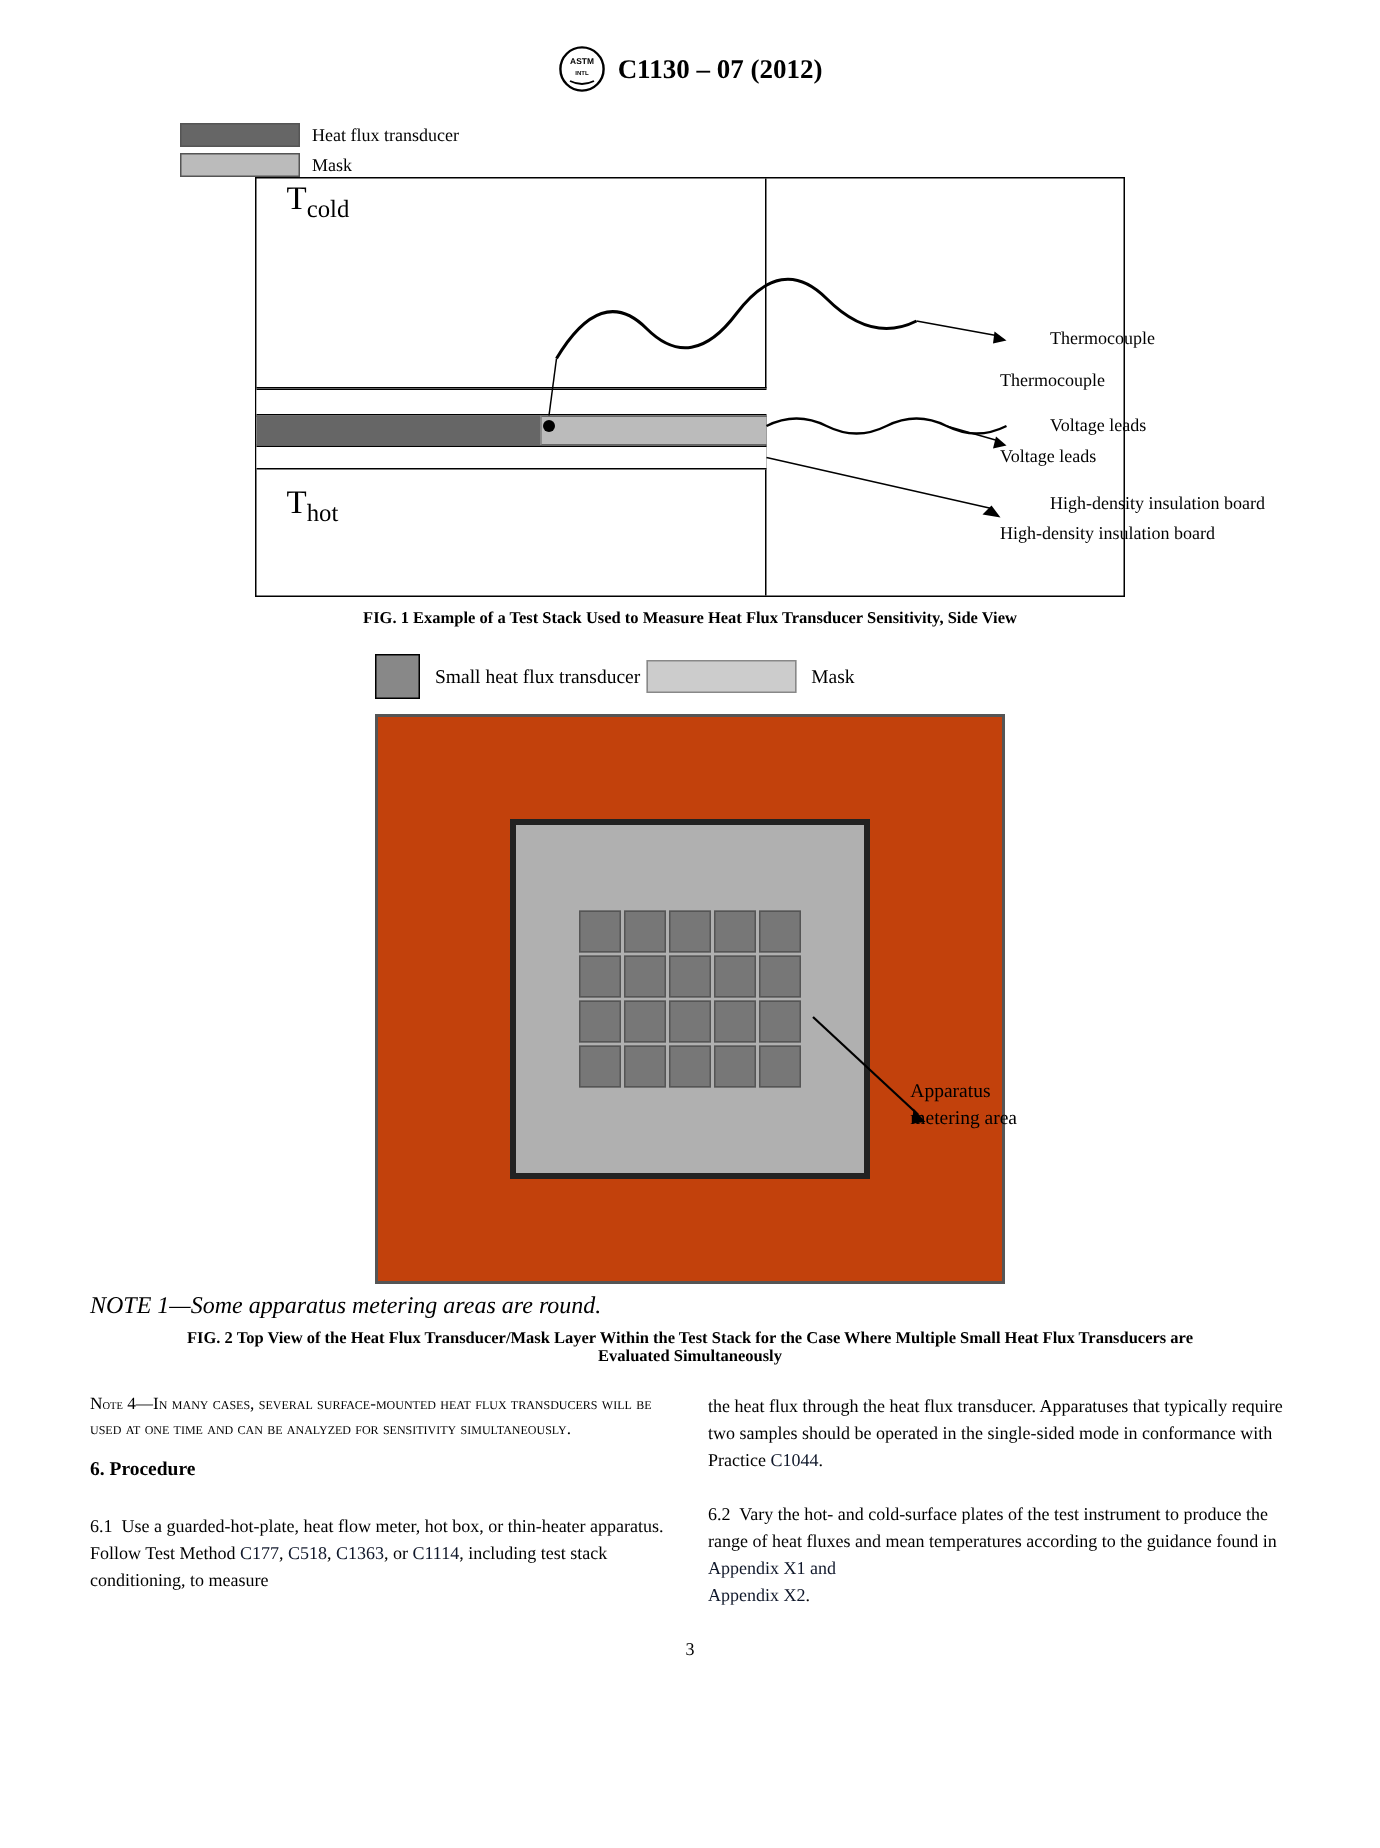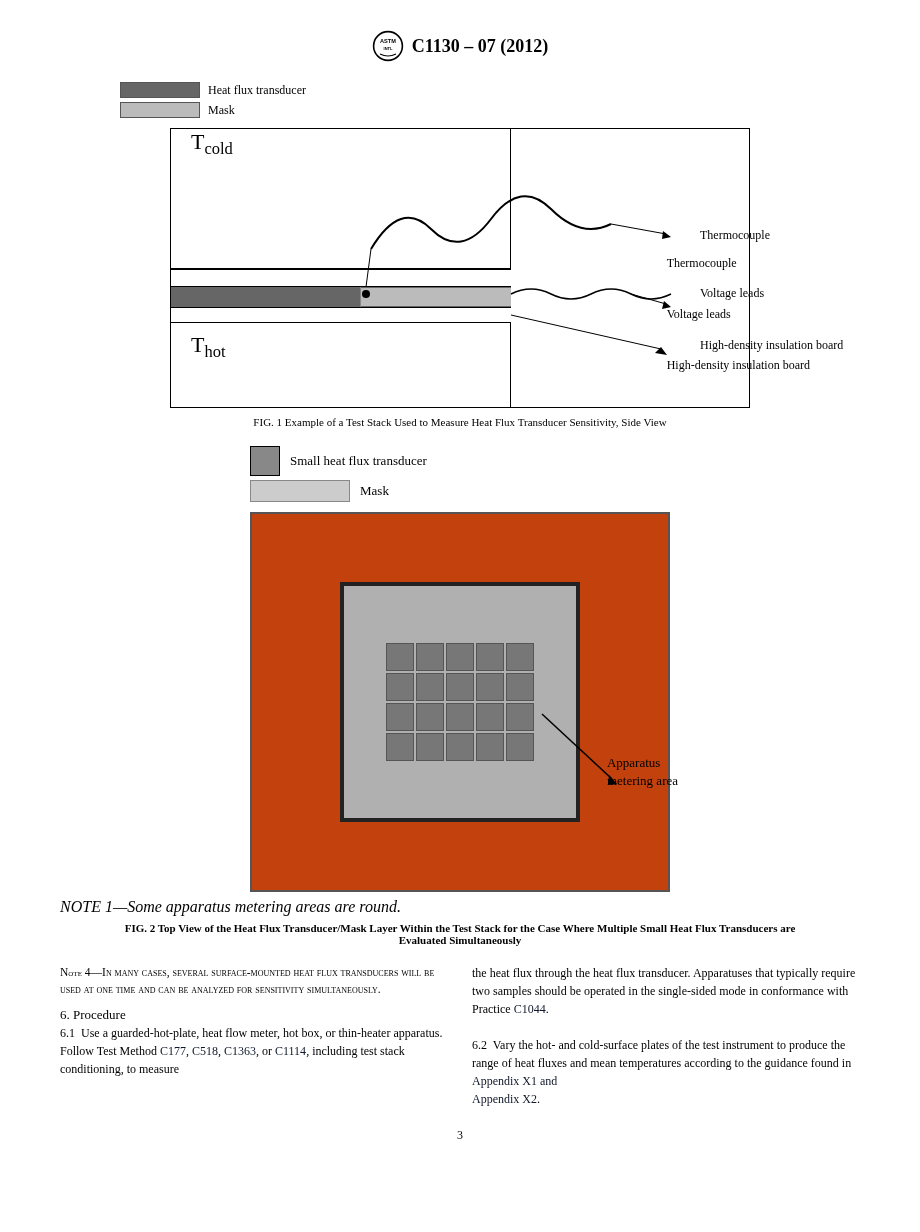--- a/index.html
+++ b/index.html
@@ -27,21 +27,21 @@
     .astm-logo {
       width: 32px;
       height: 32px;
     }
 
     
     .legend-row {
       display: flex;
       flex-direction: column;
       gap: 4px;
-      margin-bottom: 10px;
+      margin-bottom: 0;
       margin-left: 60px;
     }
     .legend-item {
       display: flex;
       align-items: center;
       gap: 8px;
       font-size: 12px;
     }
     .legend-box {
       width: 80px;
@@ -91,36 +91,36 @@
       top: 0;
       left: 0;
       width: 580px;
       height: 280px;
       pointer-events: none;
     }
 
     
     .fig-caption {
       font-size: 11px;
-      font-weight: normal;
+      font-weight: bold;
       text-align: center;
       margin: 6px auto 18px auto;
       width: 580px;
     }
     .fig-caption-italic {
       font-size: 16px;
       font-style: italic;
       text-align: left;
       margin: 2px auto 4px auto;
     }
 
     
     .fig2-legend {
       display: flex;
-      flex-direction: column;
+      flex-direction: row;
       gap: 4px;
       margin: 0 auto 10px auto;
       width: 420px;
       text-align: center;
     }
     .legend2-item {
       display: flex;
       align-items: center;
       gap: 10px;
       font-size: 13px;
@@ -181,23 +181,23 @@
     }
     .text-col {
       flex: 1;
     }
     .note-text {
       font-size: 11.5px;
       font-variant: small-caps;
       margin-bottom: 6px;
     }
     .section-title {
-      font-weight: normal;
+      font-weight: bold;
       font-size: 13px;
-      margin-bottom: 0;
+      margin-bottom: 20px;
     }
     .link-red { color: #0f172a; }
     .page-num {
       text-align: center;
       margin-top: 20px;
       font-size: 12px;
     }
 
     sub, sup {
       font-size: 0.75em;

